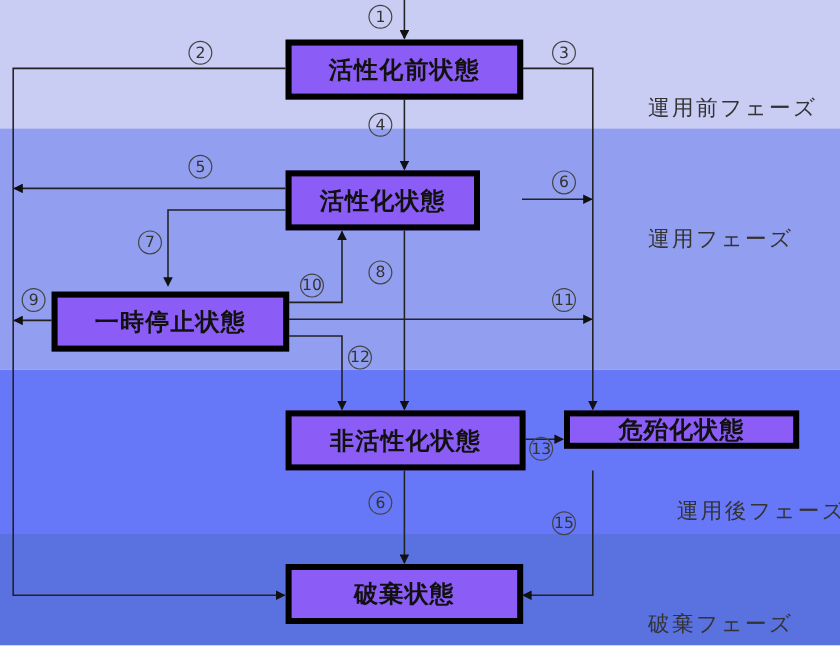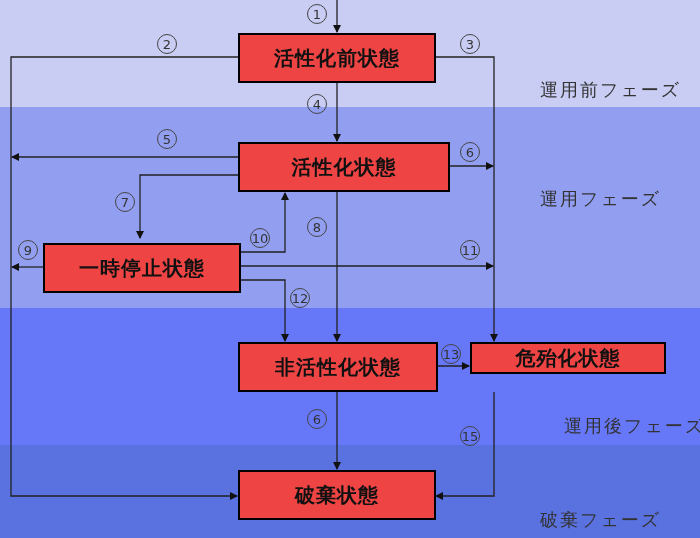--- a/index.html
+++ b/index.html
@@ -4,21 +4,21 @@
 <style>
   html, body { margin:0; padding:0; }
   body { width:700px; height:538px; position:relative; overflow:hidden; font-family:"DejaVu Sans", sans-serif; }
   .band { position:absolute; left:0; width:700px; }
   #band-pre { top:0; height:107px; background:#c9cdf3; }
   #band-op { top:107px; height:201px; background:#929ff0; }
   #band-post { top:308px; height:137px; background:#6677f8; }
   #band-dis { top:445px; height:93px; background:#5a71e0; }
   .phase-label { position:absolute; font-size:18px; color:#333; letter-spacing:2px; white-space:nowrap; }
   svg { position:absolute; left:0; top:0; }
-  .box { position:absolute; background:#ef4444; border:2px solid #000000; box-sizing:border-box;
+  .box { position:absolute; background:#8b5cf6; border:5px solid #000000; box-sizing:border-box;
          display:flex; align-items:center; justify-content:center; font-size:20px; font-weight:bold; color:#111; letter-spacing:1px; }
   .num { position:absolute; font-size:13px; color:#333; width:20px; height:20px; border:1px solid #444; border-radius:50%;
          display:flex; align-items:center; justify-content:center; box-sizing:border-box; line-height:1; }
 </style>
 </head>
 <body>
 
 <div class="band" id="band-pre"></div>
 <div class="band" id="band-op"></div>
 <div class="band" id="band-post"></div>
@@ -63,33 +63,33 @@
 
     <path d="M435,366 L469,366" marker-end="url(#ah)"></path>
 
     <path d="M337,392 L337,469" marker-end="url(#ah)"></path>
 
     <path d="M494,392 L494,496 L436,496" marker-end="url(#ah)"></path>
   </g>
 </svg>
 
 <div class="box" style="left:238px;top:33px;width:198px;height:50px;">活性化前状態</div>
-<div class="box" style="left:238px;top:142px;width:212px;height:50px;">活性化状態</div>
+<div class="box" style="left:238px;top:142px;width:162px;height:50px;">活性化状態</div>
 <div class="box" style="left:43px;top:243px;width:198px;height:50px;">一時停止状態</div>
 <div class="box" style="left:238px;top:342px;width:200px;height:50px;">非活性化状態</div>
 <div class="box" style="left:470px;top:342px;width:196px;height:32px;">危殆化状態</div>
 <div class="box" style="left:238px;top:470px;width:198px;height:50px;">破棄状態</div>
 
 <div class="num" style="left:307px;top:4px;">1</div>
 <div class="num" style="left:157px;top:34px;">2</div>
 <div class="num" style="left:460px;top:34px;">3</div>
 <div class="num" style="left:307px;top:94px;">4</div>
 <div class="num" style="left:157px;top:129px;">5</div>
 <div class="num" style="left:460px;top:142px;">6</div>
 <div class="num" style="left:115px;top:192px;">7</div>
 <div class="num" style="left:307px;top:217px;">8</div>
 <div class="num" style="left:18px;top:240px;">9</div>
 <div class="num" style="left:250px;top:228px;">10</div>
 <div class="num" style="left:460px;top:240px;">11</div>
 <div class="num" style="left:290px;top:288px;">12</div>
-<div class="num" style="left:441px;top:344px;text-align:right;">13</div>
+<div class="num" style="left:441px;top:364px;text-align:right;">13</div>
 <div class="num" style="left:307px;top:409px;">6</div>
 <div class="num" style="left:460px;top:426px;">15</div>
 
 </body></html>

